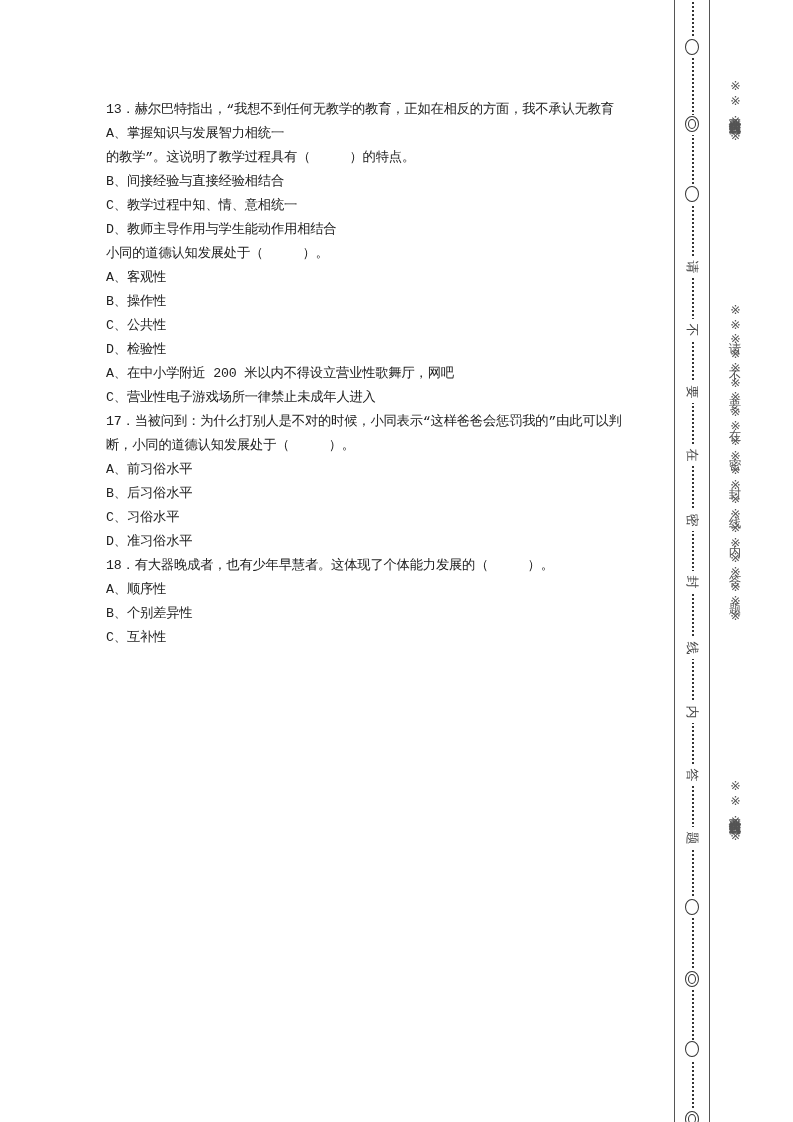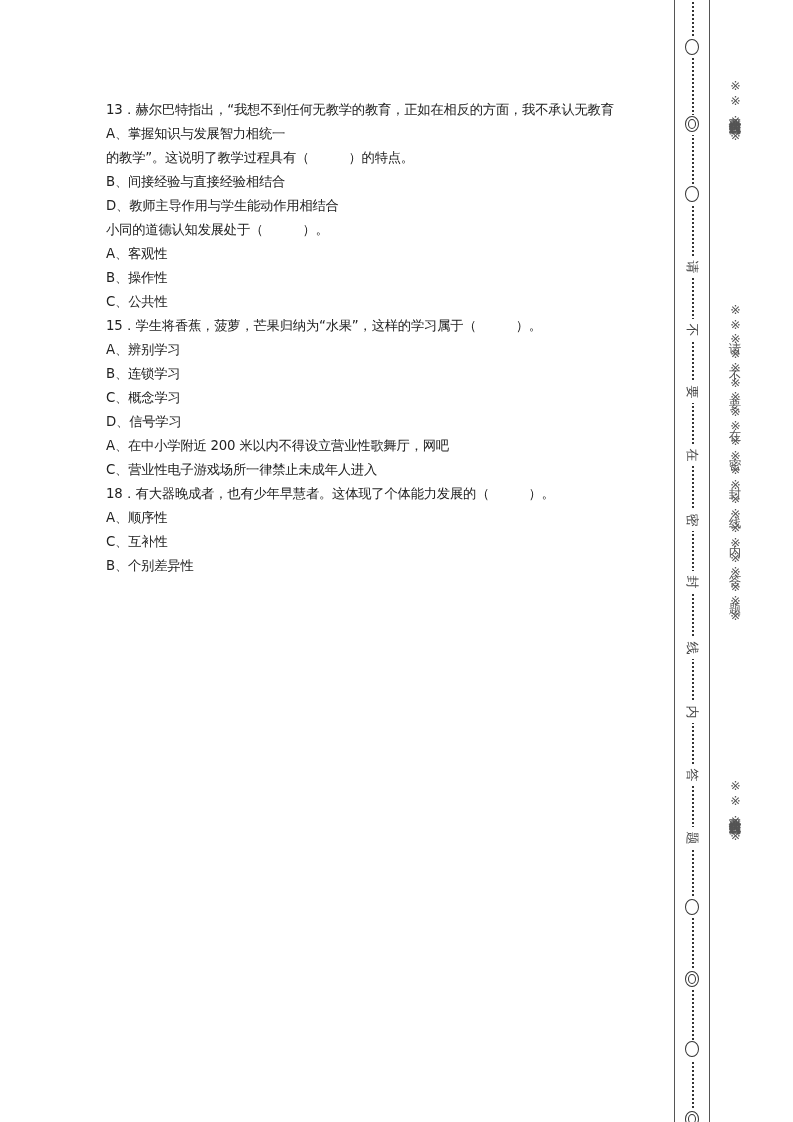--- a/index.html
+++ b/index.html
@@ -13,20 +13,21 @@
     position: relative;
     overflow: hidden;
     font-family: "DejaVu Sans", "Liberation Sans", sans-serif;
     color: #222222;
   }
   .content {
     position: absolute;
     left: 106px;
     top: 98px;
     width: 552px;
+    font-family: Liberation Mono, monospace;
   }
   .line {
     font-size: 13.3px;
     line-height: 24px;
     height: 24px;
     white-space: nowrap;
     letter-spacing: -0.2px;
   }
   .question { margin: 0; }
 
@@ -100,49 +101,52 @@
 </head>
 <body>
 
 <div class="content">
 
   <div class="question">
     <div class="line">13．赫尔巴特指出，“我想不到任何无教学的教育，正如在相反的方面，我不承认无教育</div>
     <div class="line">A、掌握知识与发展智力相统一</div>
     <div class="line">的教学”。这说明了教学过程具有（　　　）的特点。</div>
     <div class="line">B、间接经验与直接经验相结合</div>
+    <div class="line">C、教学过程中知、情、意相统一</div>
     <div class="line">D、教师主导作用与学生能动作用相结合</div>
   </div>
 
   <div class="question">
     <div class="line">小同的道德认知发展处于（　　　）。</div>
     <div class="line">A、客观性</div>
     <div class="line">B、操作性</div>
     <div class="line">C、公共性</div>
+    <div class="line">D、检验性</div>
   </div>
 
-  <div class="question">
-    <div class="line">15．学生将香蕉，菠萝，芒果归纳为“水果”，这样的学习属于（　　　）。</div>
-    <div class="line">A、辨别学习</div>
-    <div class="line">B、连锁学习</div>
-    <div class="line">C、概念学习</div>
-    <div class="line">D、信号学习</div>
-  </div>
 
   <div class="question">
     <div class="line">A、在中小学附近 200 米以内不得设立营业性歌舞厅，网吧</div>
     <div class="line">C、营业性电子游戏场所一律禁止未成年人进入</div>
   </div>
 
+  <div class="question">
+    <div class="line">17．当被问到：为什么打别人是不对的时候，小同表示“这样爸爸会惩罚我的”由此可以判</div>
+    <div class="line">断，小同的道德认知发展处于（　　　）。</div>
+    <div class="line">A、前习俗水平</div>
+    <div class="line">B、后习俗水平</div>
+    <div class="line">C、习俗水平</div>
+    <div class="line">D、准习俗水平</div>
+  </div>
 
   <div class="question">
     <div class="line">18．有大器晚成者，也有少年早慧者。这体现了个体能力发展的（　　　）。</div>
     <div class="line">A、顺序性</div>
+    <div class="line">B、个别差异性</div>
     <div class="line">C、互补性</div>
-    <div class="line">B、个别差异性</div>
   </div>
 
 
 </div>
 
 <div class="seal-box">
   <div class="seal-dots"></div>
 
   <div class="seal-mark" style="top:40px">
       <div class="circle"></div>

